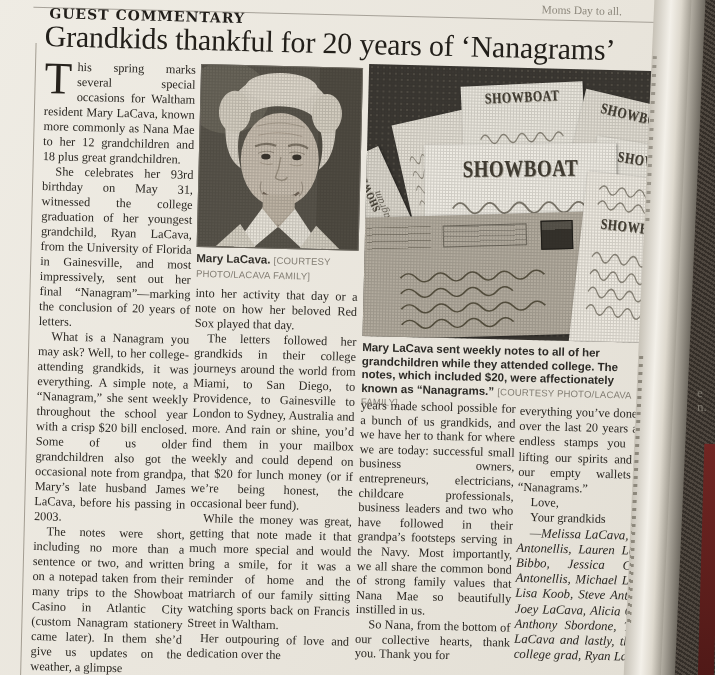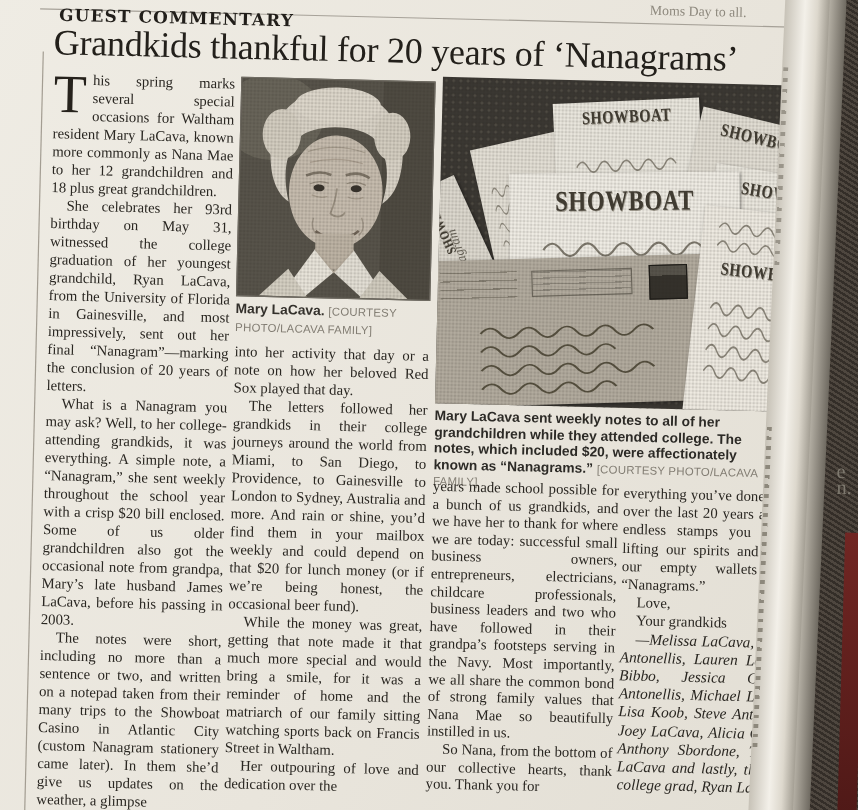--- a/index.html
+++ b/index.html
@@ -74,21 +74,21 @@
     background:linear-gradient(90deg,#c7c2b7 0%,#f3f0e9 42%,#ddd8cd 68%,#938e83 100%);}
   .fold::before{content:"";position:absolute;left:1px;top:370px;width:4px;height:268px;
     background:repeating-linear-gradient(to bottom,#8d887c 0 3px,transparent 3px 8px);}
   .fold::after{content:"";position:absolute;left:1px;top:70px;width:4px;height:170px;
     background:repeating-linear-gradient(to bottom,#9a958a 0 3px,transparent 3px 9px);}
   .folddark{position:absolute;left:692px;top:-12px;width:14px;height:716px;transform:rotate(2.6deg);transform-origin:0 0;
     background:linear-gradient(90deg,#b3aea3,#6e6960);}
   .maroon{position:absolute;left:701px;top:444px;width:16px;height:238px;transform:rotate(1.6deg);
     background:linear-gradient(180deg,#712623,#4f1917);}
   .edgefrag{position:absolute;left:697px;top:386px;width:12px;font-family:"Liberation Serif",serif;
-    font-size:17px;line-height:14px;color:#7e796f;word-spacing:12px;}
+    font-size:13px;line-height:14px;color:#7e796f;word-spacing:12px;}
 </style>
 </head>
 <body>
 
 <div class="stage">
 
   <div class="page">
     <div class="toprule"></div>
     <div class="topfrag">Moms Day to all.</div>
     <div class="kicker">GUEST COMMENTARY</div>

